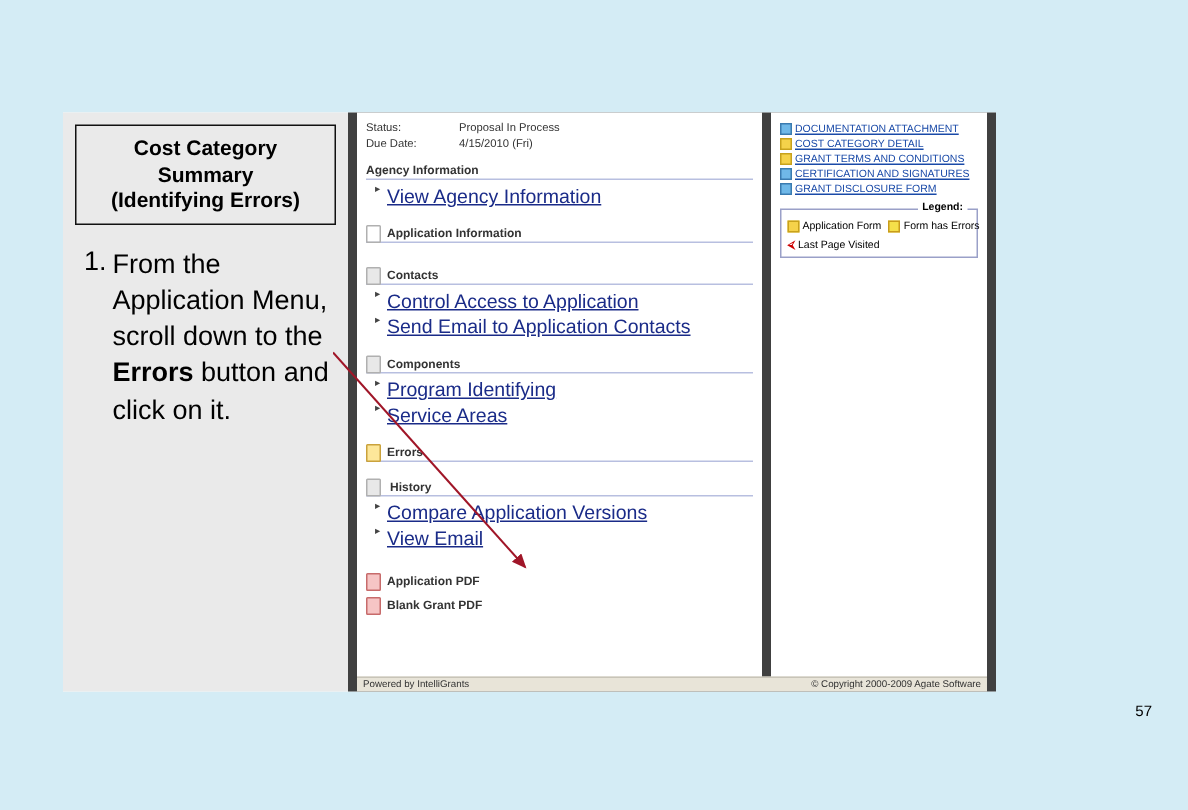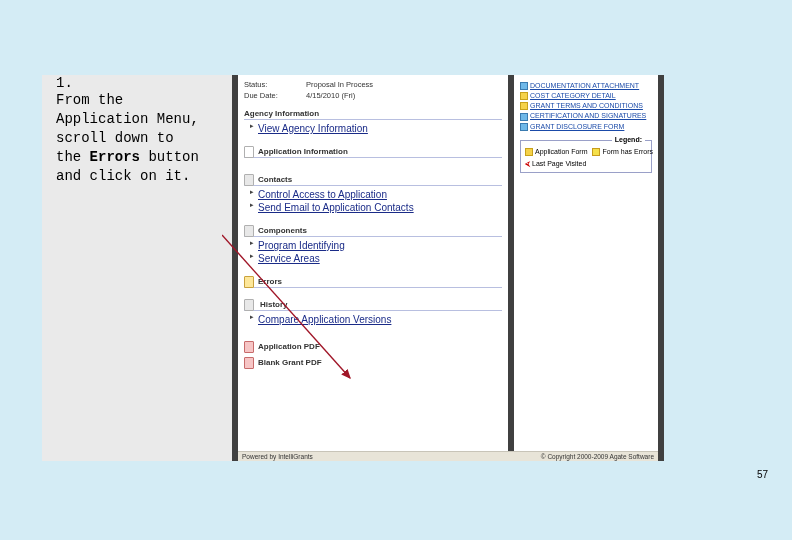--- a/index.html
+++ b/index.html
@@ -29,23 +29,22 @@
     border: 1px solid #111;
     padding: 6px 4px;
     text-align: center;
     font-weight: bold;
     font-size: 14px;
     line-height: 1.25;
     margin: 8px 8px 14px 8px;
     background: #eaeaea;
   }
   .step {
-    font-size: 14px;
+    font-size: 18px;
     padding: 0 8px 0 14px;
-    font-family: Liberation Mono, monospace;
   }
   .step .num {
     display: inline-block;
     width: 14px;
     vertical-align: top;
   }
   .step .txt {
     display: inline-block;
     width: 146px;
     vertical-align: top;
@@ -121,21 +120,21 @@
     border: 1px solid #b0b0b0;
     border-radius: 1px;
   }
   .sicon.page { border-color:#b0b0b0; }
   .sicon.people { background:#e8e8e8; }
   .sicon.comp { background:#e8e8e8; }
   .sicon.err { background:#fde79a; border-color:#caa23c; }
   .sicon.hist { background:#e8e8e8; }
   .sicon.pdf { background:#f6c5c5; border-color:#c76b6b; }
   .section-links {
-    font-size: 10px;
+    font-size: 13px;
     padding: 2px 6px 4px 14px;
   }
   .section-links a {
     display: block;
     color: #1a2b88;
     text-decoration: underline;
     padding: 1px 0 1px 6px;
     position: relative;
     cursor: pointer;
   }
@@ -170,20 +169,25 @@
     left: 180px; top: 155px;
     width: 230px; height: 170px;
     pointer-events: none;
   }
 </style>
 </head>
 <body>
 
 <div class="slide-frame">
   <div class="left-col">
+    <div class="title-box">
+      <div>Cost Category</div>
+      <div>Summary</div>
+      <div>(Identifying Errors)</div>
+    </div>
     <div class="step">
       <span class="num">1.</span>
       <span class="txt">
         <span>From the Application Menu, scroll down to the </span><span class="bold">Errors</span><span> button and click on it.</span>
       </span>
     </div>
   </div>
 
   <div class="app-area">
 
@@ -231,20 +235,21 @@
         <span class="sicon err"></span>
         <span>Errors</span>
       </div>
 
       <div class="section-head with-icon" style="margin-top:10px;padding-left:16px;">
         <span class="sicon hist"></span>
         <span>History</span>
       </div>
       <div class="section-links">
         <a>Compare Application Versions</a>
+        <a>View Email</a>
       </div>
 
       <div class="section-head with-icon" style="border-bottom:none; margin-top:10px;">
         <span class="sicon pdf"></span>
         <span>Application PDF</span>
       </div>
       <div class="section-head with-icon" style="border-bottom:none; margin-top:4px;">
         <span class="sicon pdf"></span>
         <span>Blank Grant PDF</span>
       </div>

